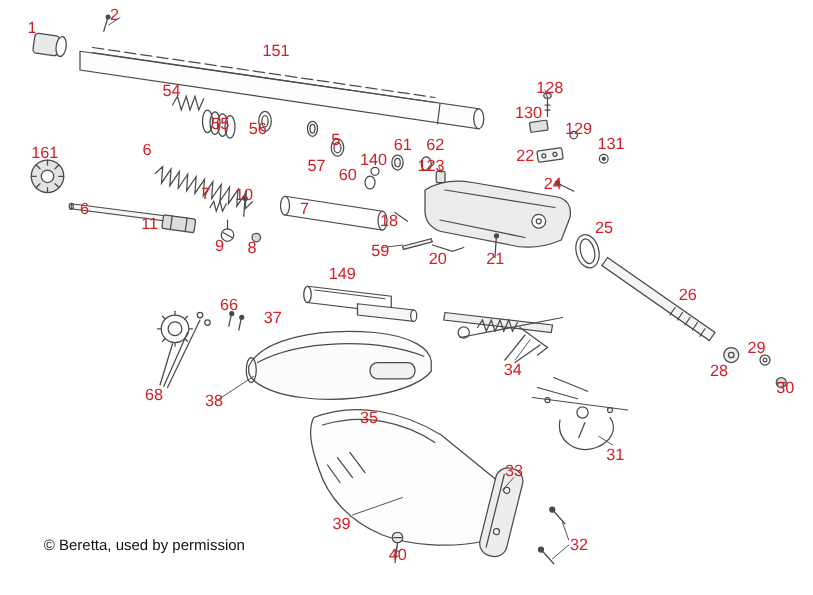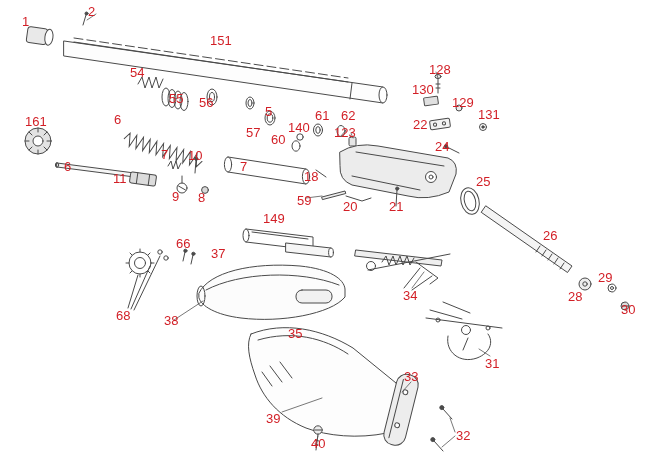--- a/index.html
+++ b/index.html
@@ -325,13 +325,14 @@
       <span class="part-label" style="left: 116px; top: 309px;">68</span>
       <span class="part-label" style="left: 164px; top: 314px;">38</span>
       <span class="part-label" style="left: 288px; top: 327px;">35</span>
       <span class="part-label" style="left: 485px; top: 357px;">31</span>
       <span class="part-label" style="left: 404px; top: 370px; text-align: right;">33</span>
       <span class="part-label" style="left: 266px; top: 412px;">39</span>
       <span class="part-label" style="left: 311px; top: 437px;">40</span>
       <span class="part-label" style="left: 456px; top: 429px;">32</span>
     </div>
 
+  <div class="copyright">© Beretta, used by permission</div>
 </div>
 
 </body></html>

